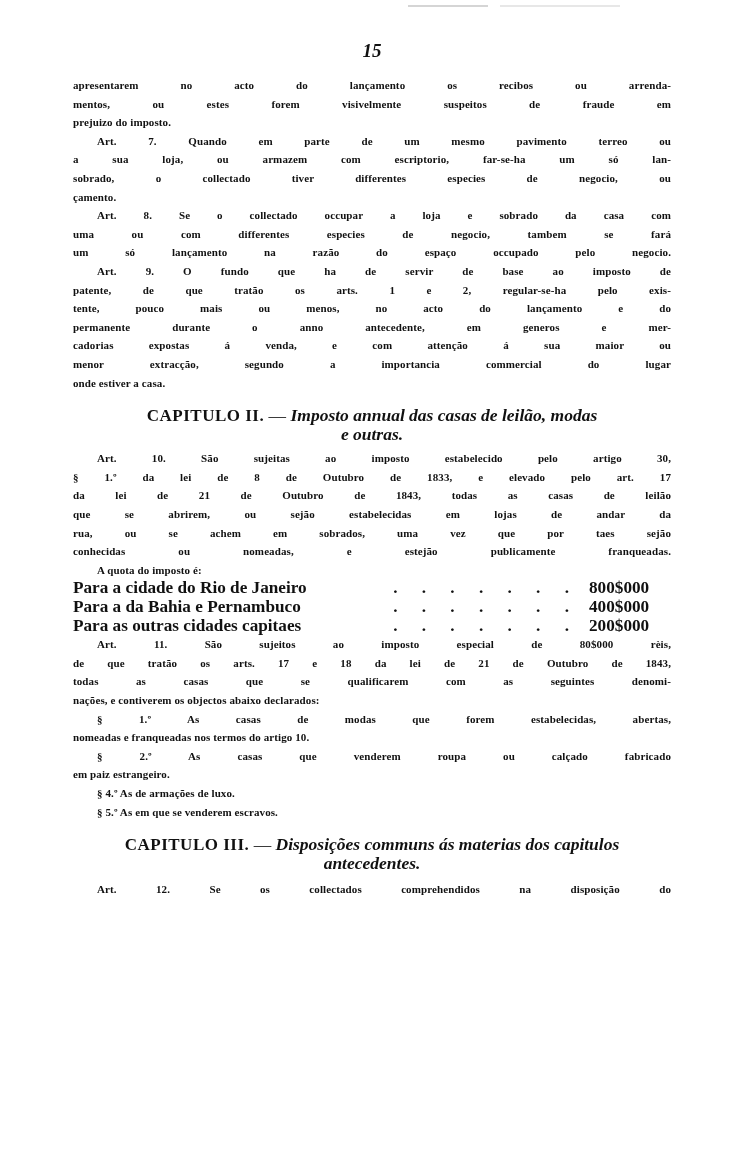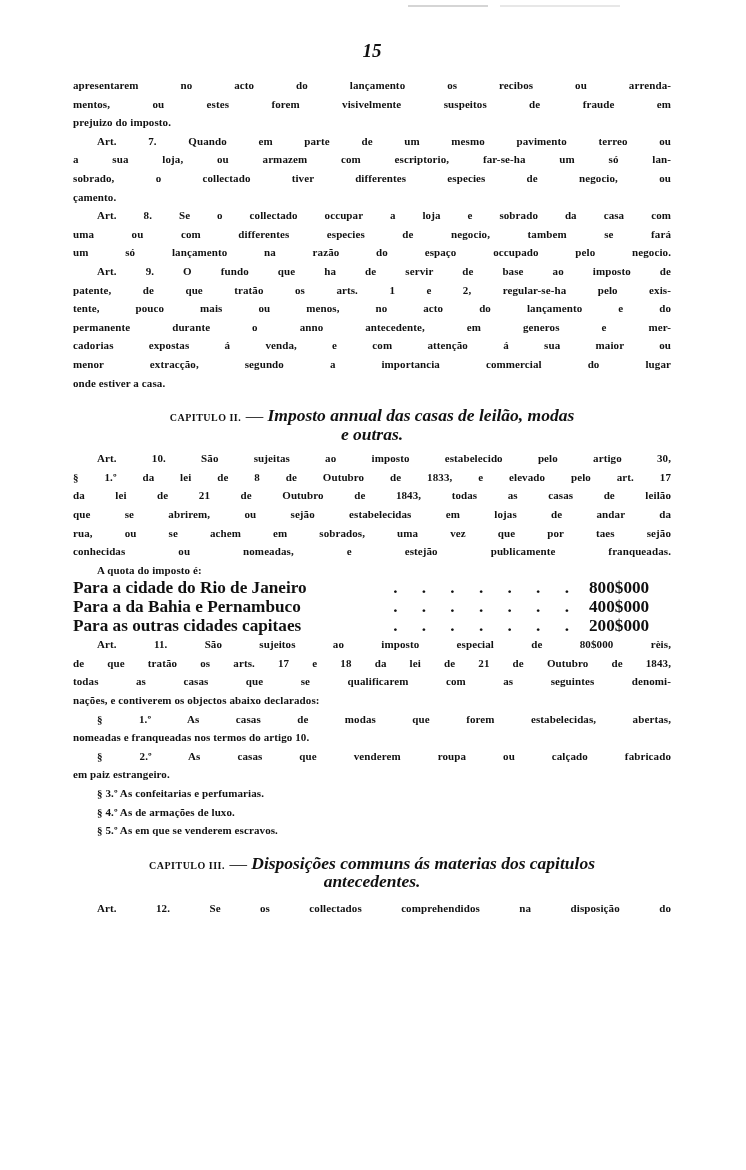--- a/index.html
+++ b/index.html
@@ -10,21 +10,21 @@
            font-size: 19px; font-weight: bold; font-style: italic; }
   .text { position: absolute; left: 0; width: 598px; top: 76px; }
   .line { height: 18.6px; line-height: 18.6px; font-size: 11px; font-weight: bold;
           white-space: nowrap; text-align: justify; text-align-last: justify;
           letter-spacing: 0.1px; }
   .line.last { text-align-last: left; }
   .line.ind { padding-left: 24px; }
   .gap { height: 14px; }
   .chap { height: 18.6px; line-height: 18.6px; text-align: center; font-size: 17.5px;
           white-space: nowrap; }
-  .chap .sc { font-variant: small-caps; font-size: 10px; font-weight: bold; letter-spacing: 0.5px; }
+  .chap .sc { font-variant: small-caps; font-size: 17px; font-weight: bold; letter-spacing: 0.5px; }
   .chap .it { font-style: italic; font-weight: bold; text-align: center; }
   .row { display: flex; height: 18.6px; line-height: 18.6px; font-size: 17.2px; font-weight: bold; white-space: nowrap; }
   .row .lbl { flex: 0 0 auto; }
   .row .dots { flex: 1 1 auto; overflow: hidden; padding: 0 10px; letter-spacing: 10px; text-align: right; }
   .row .val { flex: 0 0 auto; width: 82px; }
   .scan-mark { position: absolute; background: #888; height: 2px; }
 </style>
 </head>
 <body>
 
@@ -110,21 +110,20 @@
       <div class="line">de que tratão os arts. 17 e 18 da lei de 21 de Outubro de 1843,</div>
       <div class="line">todas as casas que se qualificarem com as seguintes denomi-</div>
       <div class="line last">nações, e contiverem os objectos abaixo declarados:</div>
     </div>
 
     <div>
       <div class="line ind">§ 1.º As casas de modas que forem estabelecidas, abertas,</div>
       <div class="line last">nomeadas e franqueadas nos termos do artigo 10.</div>
       <div class="line ind">§ 2.º As casas que venderem roupa ou calçado fabricado</div>
       <div class="line last">em paiz estrangeiro.</div>
-      <div class="line ind last">§ 3.º As confeitarias e perfumarias.</div>
       <div class="line ind last">§ 4.º As de armações de luxo.</div>
       <div class="line ind last">§ 5.º As em que se venderem escravos.</div>
     </div>
 
     <div class="gap"></div>
 
     <div>
       <div class="chap">
         <span class="sc">CAPITULO III.</span><span> — </span><span class="it">Disposições communs ás materias dos capitulos</span>
       </div>

